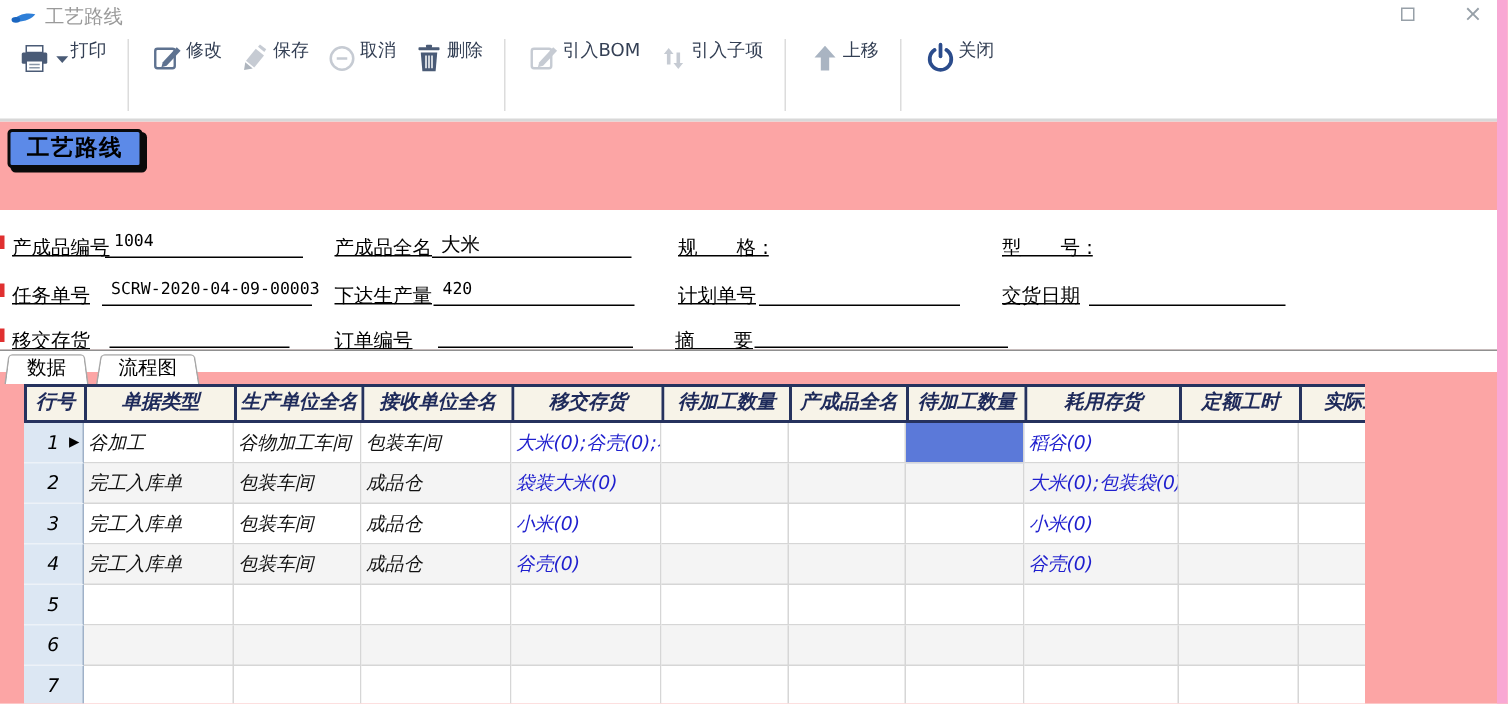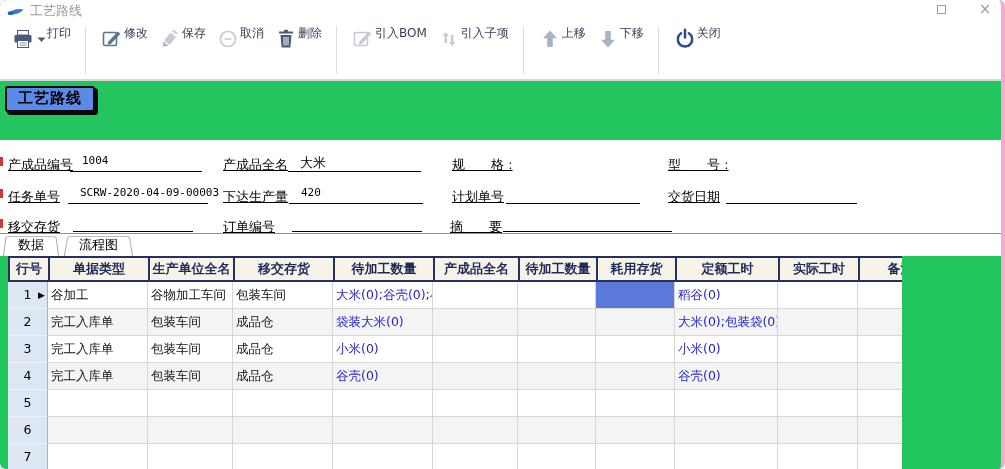--- a/index.html
+++ b/index.html
@@ -7,21 +7,21 @@
     --inventory-link:#1F1FCE;
     --header-bg:#F7F3E8;
     --header-text:#1E2A5A;
     --page-button-bg:#5C8AE8;
     --row-header-bg:#DCE7F3;
     --alt-row-bg:#F4F4F4;
   }
   *{margin:0;padding:0;box-sizing:border-box;}
   html,body{background:#fff;}
   body{width:1005px;height:469px;overflow:hidden;font-family:"DejaVu Sans","Liberation Sans",sans-serif;}
-  #window{position:relative;width:1005px;height:469px;background:#22c55e;overflow:hidden;border-right:4px solid #f9a8d4;border-radius:6px;}
+  #window{position:relative;width:1005px;height:469px;background:#fca5a5;overflow:hidden;border-right:7px solid #f9a8d4;}
 
   
   .titlebar{position:absolute;top:0;left:0;right:0;height:20px;background:#fff;}
   .title-icon{position:absolute;left:7px;top:3px;width:18px;height:14px;}
   .title-text{position:absolute;left:30px;top:2px;font-size:13px;color:#9A9A9A;}
   .win-btns{position:absolute;right:8px;top:1px;display:flex;align-items:center;gap:28px;}
   .winbtn{display:flex;align-items:center;justify-content:center;width:16px;height:16px;cursor:default;}
   .maxbox{display:inline-block;width:9px;height:9px;border:1px solid #97A0A8;}
   .closex{font-size:15px;color:#97A0A8;line-height:14px;}
 
@@ -38,35 +38,35 @@
   
   .page-btn{position:absolute;top:86px;left:5px;height:26px;padding:1px 11px 2px;
             background:var(--page-button-bg);border:2px solid #0A0A0A;border-radius:3px;
             box-shadow:2.5px 2.5px 0 0.5px #0A0A0A;
             font-family:inherit;font-size:15px;font-weight:bold;letter-spacing:1px;color:#000;cursor:default;}
 
   
   .form{position:absolute;top:140px;left:0;right:0;height:93px;background:#fff;}
   .flabel{position:absolute;font-size:13px;color:#000;white-space:nowrap;text-decoration:underline;}
   .fval{position:absolute;height:18px;font-family:"DejaVu Sans Mono","Liberation Mono",monospace;
-        font-size:11px;color:#000;padding-left:12px;white-space:nowrap;}
+        font-size:11px;color:#000;padding-left:6px;white-space:nowrap;}
   .fval.line{border-bottom:1px solid #000;}
   .req-mark{position:absolute;left:0;width:3px;height:9px;background:#E03030;}
 
   
-  .tabstrip{position:absolute;top:233px;left:0;right:0;height:23px;border-top:1px solid #909090;
+  .tabstrip{position:absolute;top:233px;left:0;right:0;height:15px;border-top:1px solid #909090;
             display:flex;align-items:flex-start;padding-left:3px;background:#fff;}
   .tab{position:relative;height:22px;padding:2px 15px 0;font-size:13px;color:#000;z-index:1;margin-right:5px;cursor:default;}
   .tab::before{content:"";position:absolute;inset:0;z-index:-1;background:#fff;
                border:1px solid #A8A8A8;border-bottom:none;border-radius:3px 3px 0 0;
                transform:perspective(26px) rotateX(7deg);transform-origin:bottom;}
   .tab.active{z-index:2;}
 
   
-  .grid{position:absolute;top:256px;left:8px;width:894px;bottom:0;overflow:hidden;background:#fff;}
+  .grid{position:absolute;top:256px;left:16px;width:894px;bottom:0;overflow:hidden;background:#fff;font-style:italic;}
   .thead,.trow{display:grid;grid-template-columns:40px 100px 85px 100px 100px 85px 78px 79px 103px 80px 83px 72px;}
   .thead{height:26px;border-top:2px solid #26325E;border-bottom:2px solid #26325E;border-left:2px solid #26325E;}
   .hcell{background:var(--header-bg);color:var(--header-text);font-weight:bold;font-size:13px;
          text-align:center;line-height:22px;border-right:2px solid #26325E;overflow:hidden;white-space:nowrap;}
   .tbody{overflow:hidden;}
   .trow{height:27px;}
   .trow.odd .cell{background:#FFFFFF;}
   .trow.even .cell{background:var(--alt-row-bg);}
   .cell{font-size:12.5px;color:#111;line-height:26px;padding:0 3px;white-space:nowrap;overflow:hidden;
         border-right:1px solid #D6D6D6;border-bottom:1px solid #D6D6D6;}
@@ -180,28 +180,20 @@
       </div>
       <div class="tsep"></div>
       <div class="tbtn">
         <div class="ticon">
           <svg width="24" height="24" viewBox="0 0 24 24">
             <path d="M12 3.5l7 7.8h-4.2V20h-5.6v-8.7H5z" fill="#A9B4C2"></path>
           </svg>
         </div>
         <div class="tlabel">上移</div>
       </div>
-      <div class="tbtn">
-        <div class="ticon">
-          <svg width="24" height="24" viewBox="0 0 24 24">
-            <path d="M12 20.5l7-7.8h-4.2V4h-5.6v8.7H5z" fill="#A9B4C2"></path>
-          </svg>
-        </div>
-        <div class="tlabel">下移</div>
-      </div>
       <div class="tsep"></div>
       <div class="tbtn">
         <div class="ticon">
           <svg width="24" height="24" viewBox="0 0 24 24">
             <line x1="12" y1="2.8" x2="12" y2="10.5" stroke="#2B4C8C" stroke-width="2.5" stroke-linecap="round"></line>
             <path d="M8.1 6.3a7.2 7.2 0 1 0 7.8 0" fill="none" stroke="#2B4C8C" stroke-width="2.5" stroke-linecap="round"></path>
           </svg>
         </div>
         <div class="tlabel">关闭</div>
       </div>
@@ -241,20 +233,21 @@
   <div class="tabstrip">
     <div class="tab active"><span>数据</span></div>
     <div class="tab"><span>流程图</span></div>
   </div>
 
   <div class="grid">
     <div class="thead">
         <div class="hcell">行号</div>
         <div class="hcell">单据类型</div>
         <div class="hcell">生产单位全名</div>
+        <div class="hcell">接收单位全名</div>
         <div class="hcell">移交存货</div>
         <div class="hcell">待加工数量</div>
         <div class="hcell">产成品全名</div>
         <div class="hcell">待加工数量</div>
         <div class="hcell">耗用存货</div>
         <div class="hcell">定额工时</div>
         <div class="hcell">实际工时</div>
         <div class="hcell">备注</div>
       </div>
     <div class="tbody">

